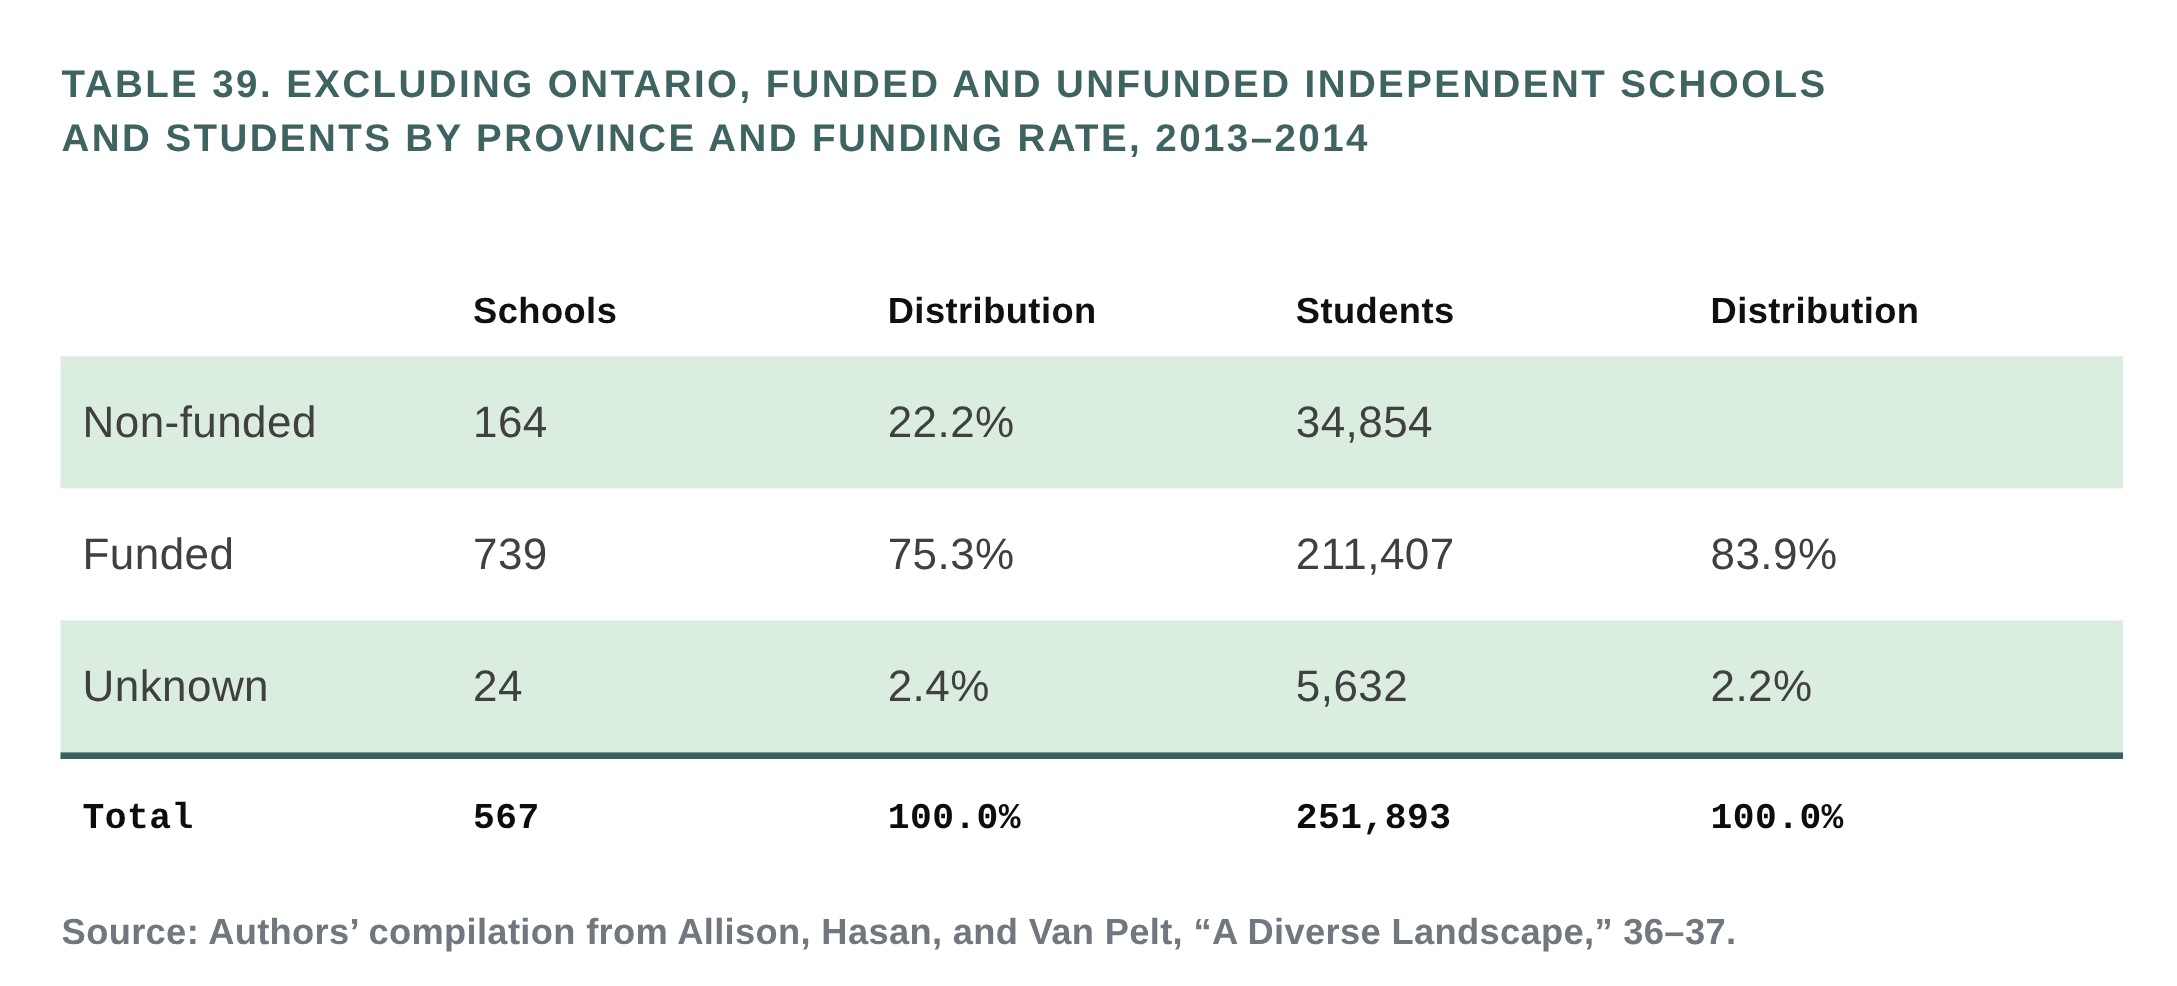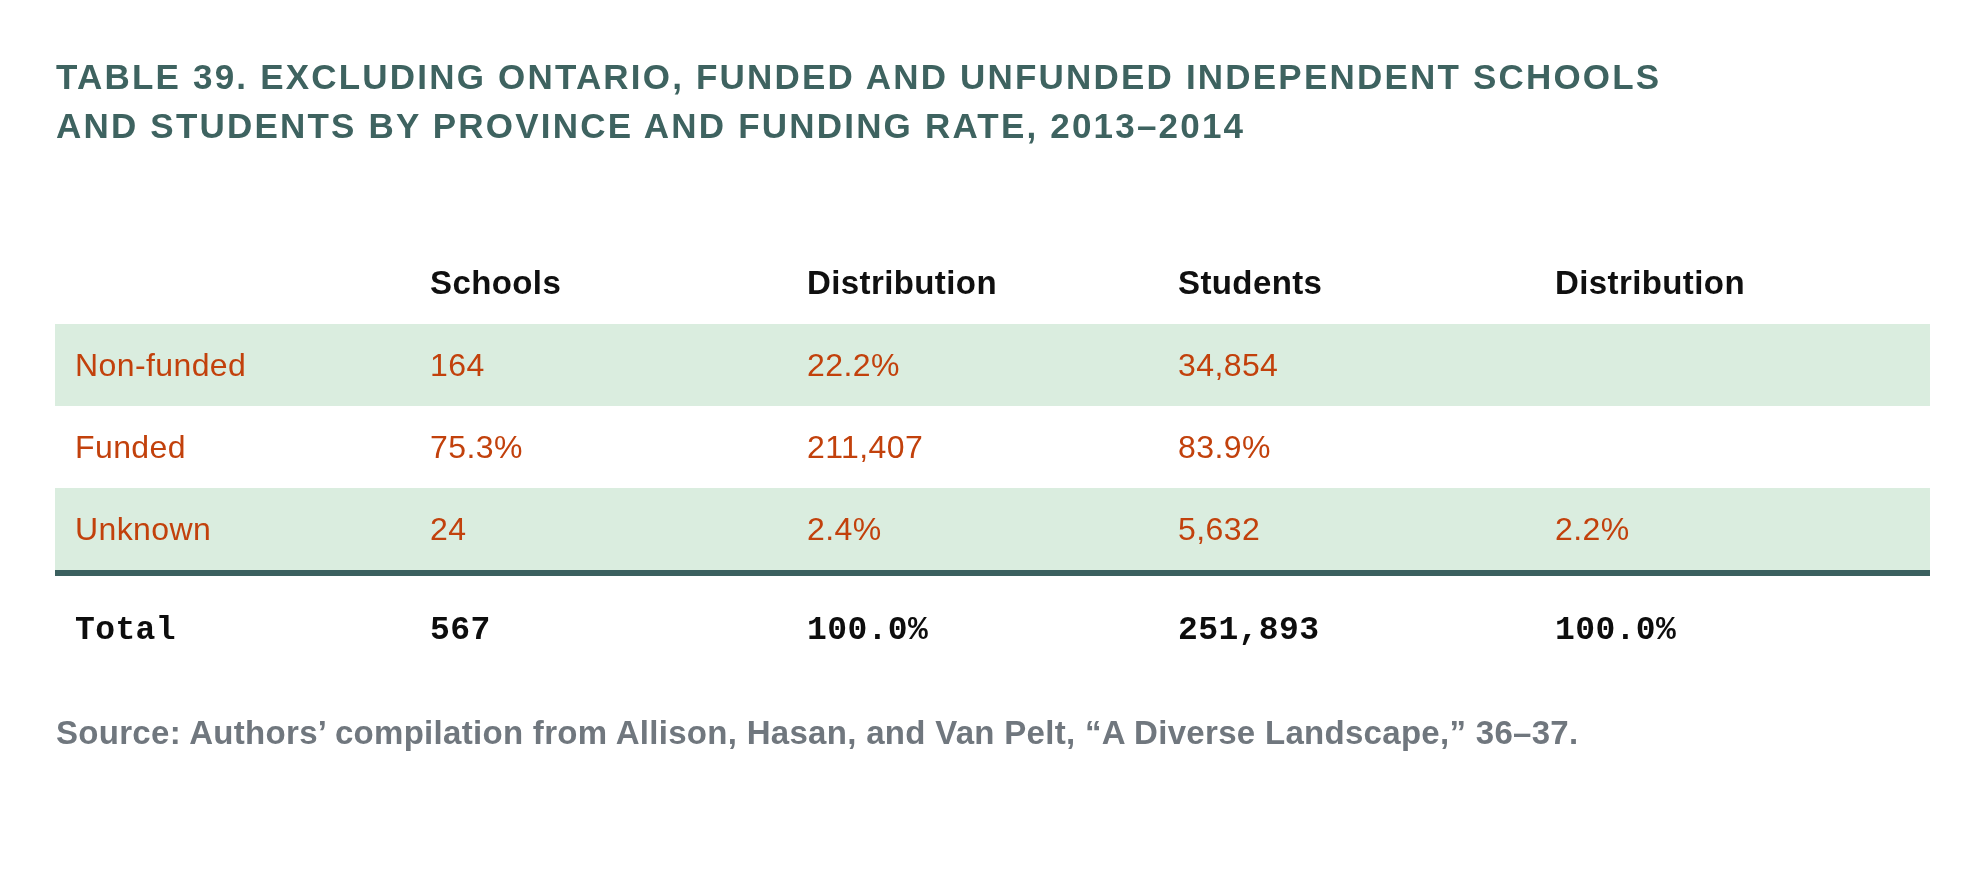--- a/index.html
+++ b/index.html
@@ -42,25 +42,25 @@
     align-items: end;
   }
   .thead-row .cell {
     font-weight: 700;
     font-size: 33px;
     color: #101010;
     padding-bottom: 22px;
     letter-spacing: 0.4px;
   }
   .drow {
-    height: 82px;
+    height: 120px;
     align-items: center;
-    font-size: 32px;
+    font-size: 40px;
     font-weight: 400;
-    color: #c2410c;
+    color: #404040;
     letter-spacing: 0.4px;
   }
   .shaded { background: #DAEDDF; }
   .rule-row { border-bottom: 6px solid #3B605F; }
   .total-row {
     height: 108px;
     align-items: center;
     font-size: 33px;
     font-weight: 700;
     color: #0d0d0d;
@@ -101,20 +101,21 @@
 
     <div class="trow drow shaded">
       <div class="cell cell-label">Non-funded</div>
       <div class="cell cell-num">164</div>
       <div class="cell cell-num">22.2%</div>
       <div class="cell cell-num">34,854</div>
     </div>
 
     <div class="trow drow">
       <div class="cell cell-label">Funded</div>
+      <div class="cell cell-num">739</div>
       <div class="cell cell-num">75.3%</div>
       <div class="cell cell-num">211,407</div>
       <div class="cell cell-num">83.9%</div>
     </div>
 
     <div class="trow drow shaded rule-row">
       <div class="cell cell-label">Unknown</div>
       <div class="cell cell-num">24</div>
       <div class="cell cell-num">2.4%</div>
       <div class="cell cell-num">5,632</div>

